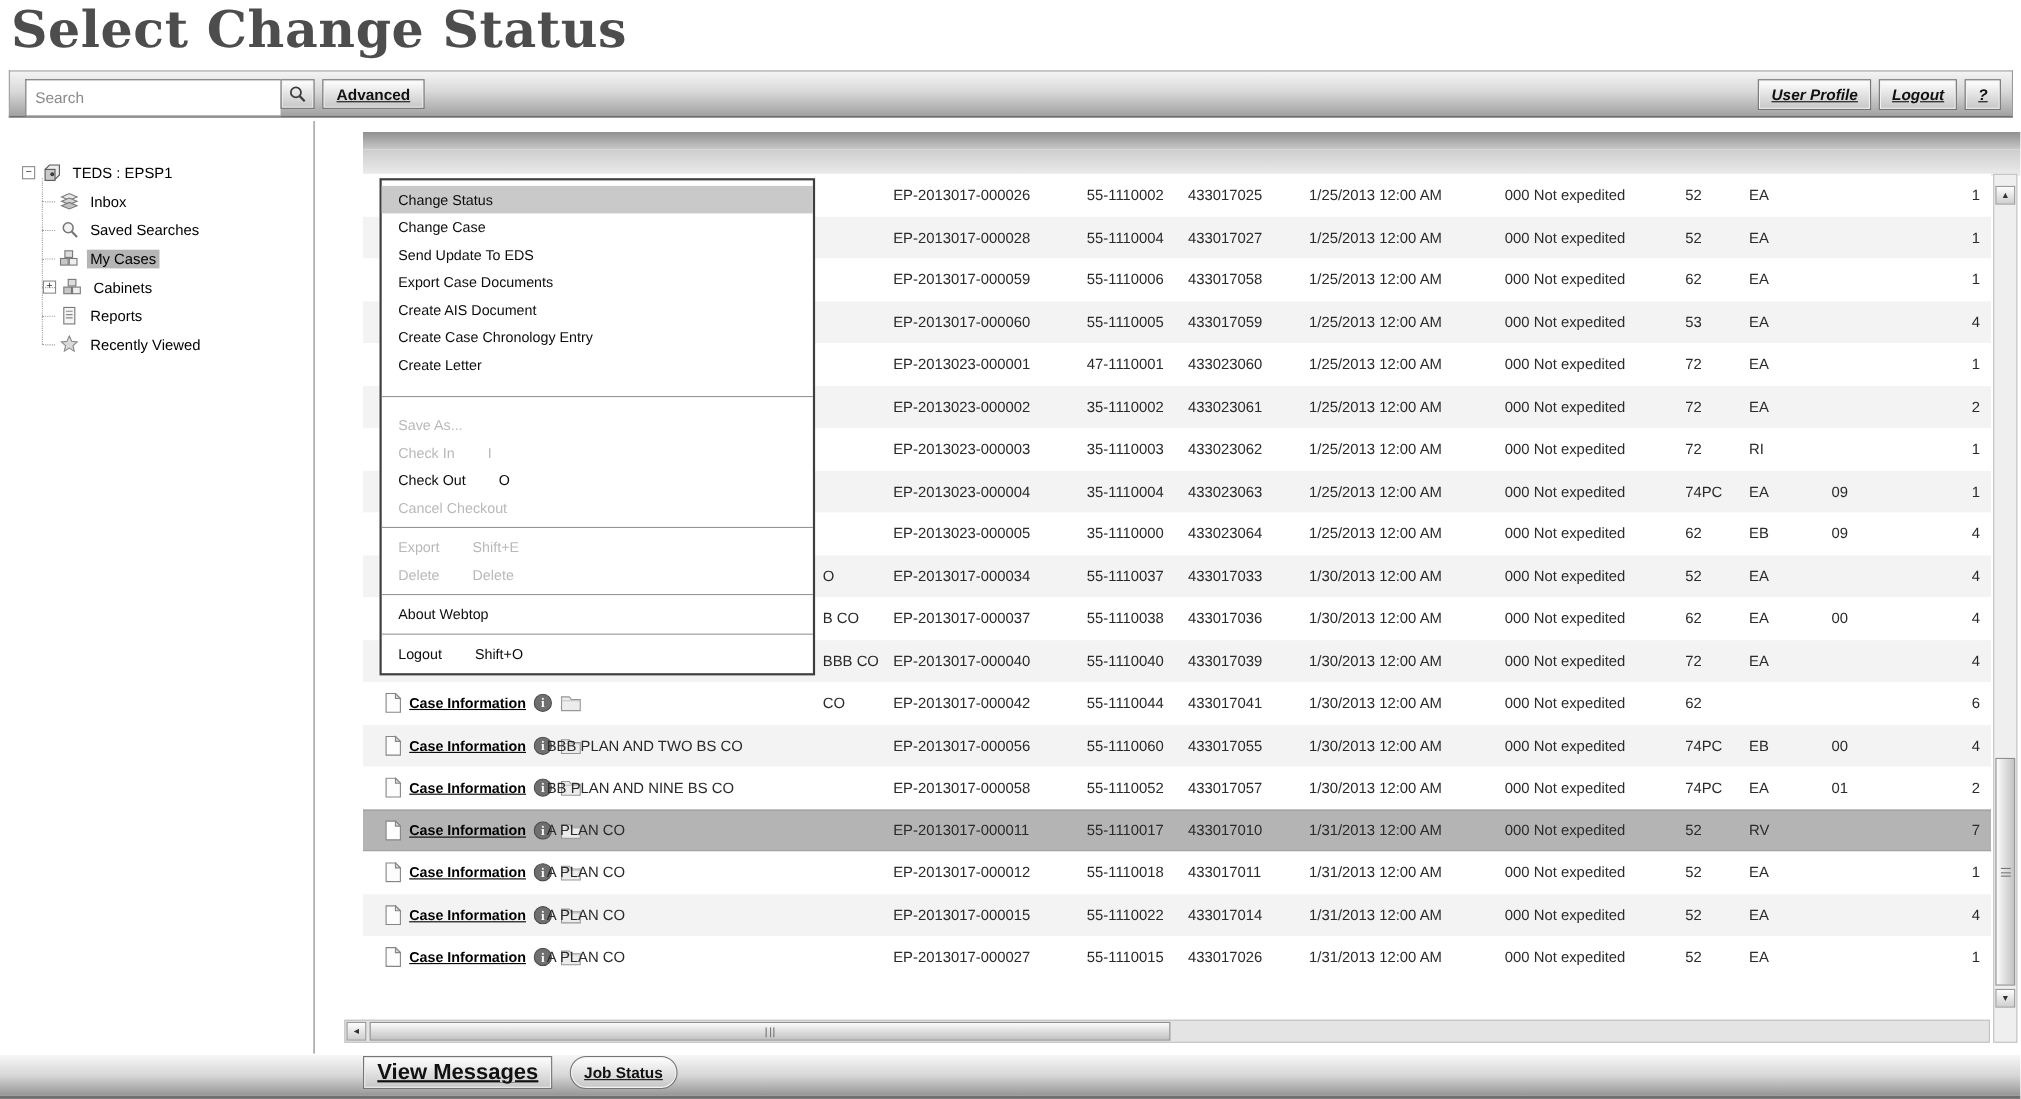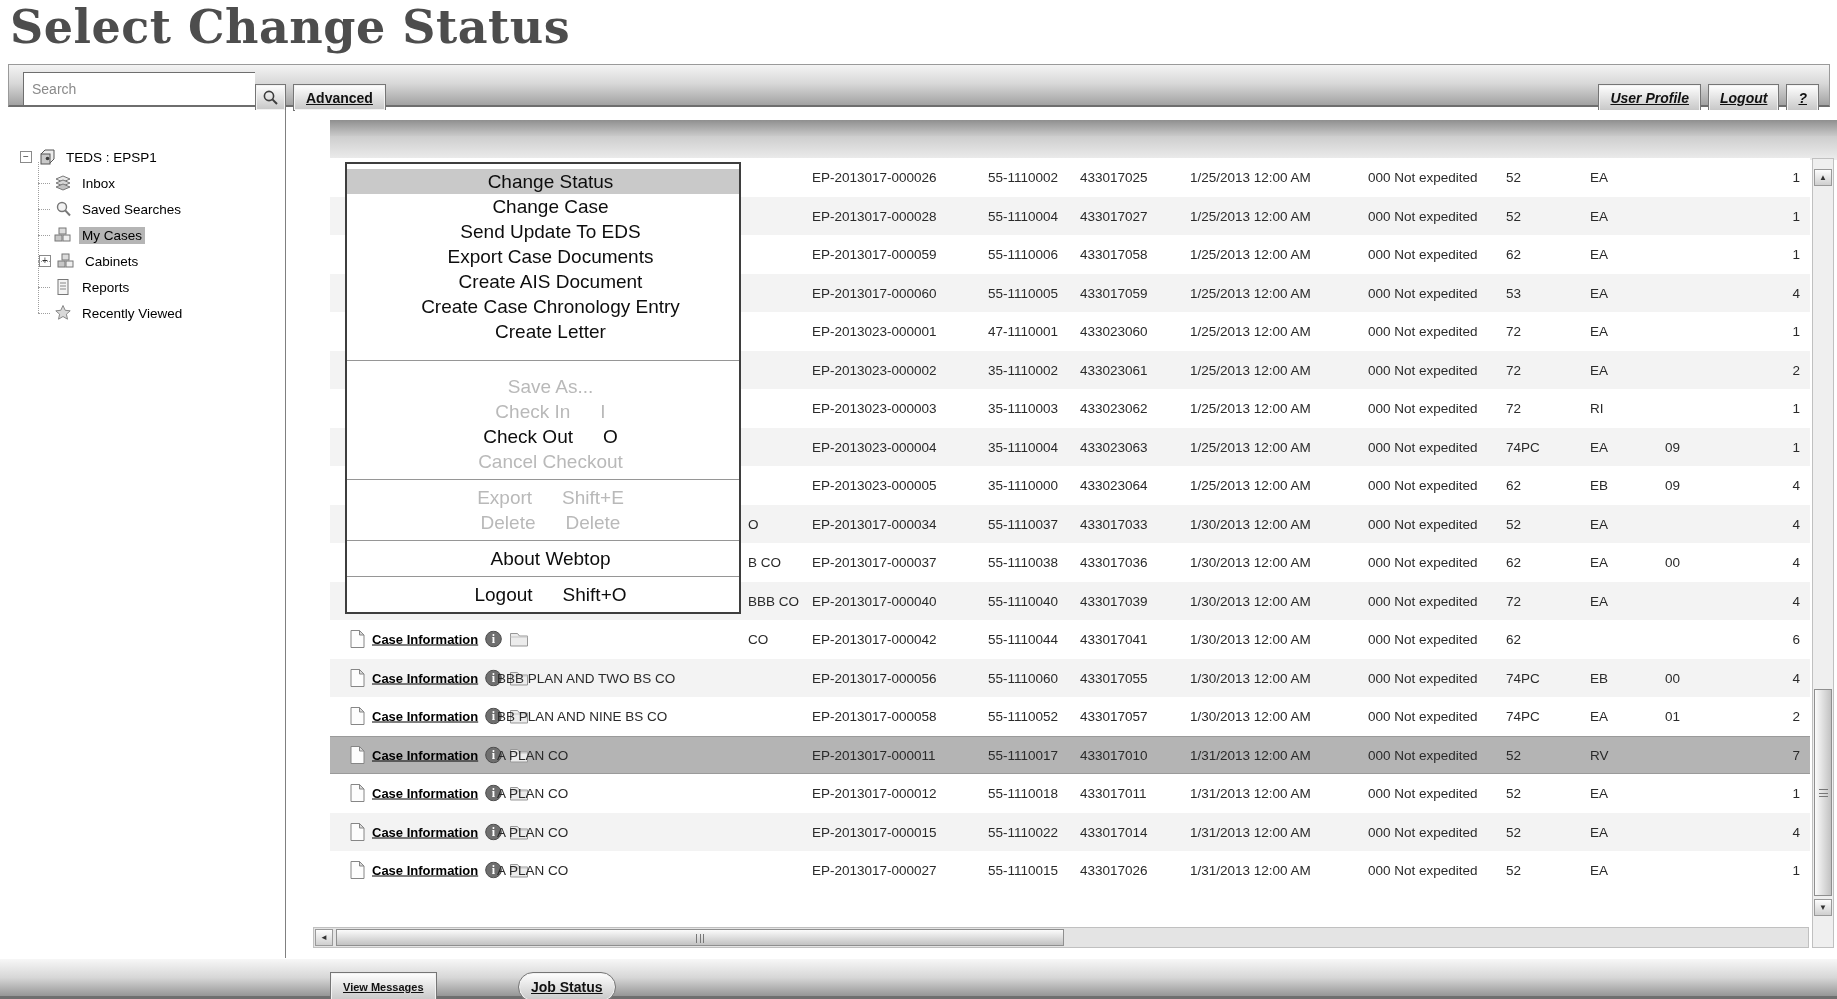--- a/index.html
+++ b/index.html
@@ -12,21 +12,21 @@
     font-family:"DejaVu Serif", serif; font-weight:bold; font-size:46px; line-height:62px;
     color:#4d4d4d; letter-spacing:0.5px; }
 
   
   .toolbar { position:absolute; left:8px; top:64px; width:1822px; height:43px;
     background:linear-gradient(#f4f4f4 0%, #d9d9d9 45%, #a2a2a2 100%);
     border:1px solid #9a9a9a; border-bottom:2px solid #6e6e6e; }
   .btn { background:linear-gradient(#ffffff, #c6c6c6); border:1px solid #757575;
     box-shadow:inset 0 0 0 1px #f2f2f2; font-family:"Liberation Sans",sans-serif;
     font-weight:bold; font-size:14px; color:#111; text-decoration:underline;
-    display:flex; align-items:center; justify-content:center; cursor:pointer;margin-top:12px; }
+    display:flex; align-items:center; justify-content:center; cursor:pointer; }
   .search-input { position:absolute; left:14px; top:7px; width:232px; height:27px;
     border:1px solid #6e6e6e; border-right:none; padding:16px 8px; font-size:14px; color:#333; }
   .search-input::placeholder { color:#8a8a8a; }
   .search-btn { position:absolute; left:246px; top:7px; width:31px; height:27px; }
   .adv-btn { position:absolute; left:284px; top:7px; height:27px; padding:0 12px; }
   .toolbar-right { position:absolute; right:10px; top:7px; display:flex; gap:7px; }
   .toolbar-right .btn { height:28px; padding:0 11px;font-style:italic; }
 
   
   .tree-panel { position:absolute; left:8px; top:110px; width:278px; height:848px;
@@ -66,21 +66,21 @@
     color:#2a2a2a; white-space:nowrap; }
   .link-cell { left:20px; display:flex; align-items:center; gap:7px; }
   .case-link { font-size:13px; font-weight:bold; color:#000; text-decoration:underline; cursor:pointer; }
   .cell-company { left:167px; }
   .frag .cell-company { left:418px; }
   .cell-id   { left:482px; }
   .cell-plan { left:658px; }
   .cell-file { left:750px; }
   .cell-date { left:860px; }
   .cell-exp  { left:1038px; }
-  .cell-c1   { left:1176px; }
+  .cell-c1   { left:1202px; }
   .cell-c2   { left:1260px; }
   .cell-c3   { left:1335px; }
   .cell-c4   { left:1415px; width:55px; text-align:right; }
 
   
   .vscroll { position:absolute; right:3px; top:48px; width:22px; height:790px;
     background:#efefef; border:1px solid #c0c0c0; }
   .sbtn { position:absolute; left:1px; width:18px; height:17px;
     background:linear-gradient(#fdfdfd,#cfcfcf); border:1px solid #9a9a9a;
     font-size:8px; color:#333; display:flex; align-items:center; justify-content:center; cursor:pointer; }
@@ -100,31 +100,31 @@
     border-left:1px solid #777; border-right:1px solid #777; }
   .hs-grip::after { content:""; position:absolute; left:3px; top:0; height:100%; border-left:1px solid #777; }
 
   
   .file-menu { position:absolute; left:50px; top:52px; width:396px; background:#fff;
     border:2px solid #3e3e3e; z-index:20; }
   .menu-group { padding:5px 0; }
   .menu-group + .menu-group { border-top:1px solid #969696; }
   .menu-group:first-child { padding-bottom:16px; }
   .menu-group:nth-child(2) { padding-top:13px; }
-  .menu-item { height:25px; display:flex; align-items:center; justify-content:center;
-    padding:0 0 0 15px; font-size:19px; color:#0d0d0d; cursor:pointer; }
+  .menu-item { height:25px; display:flex; align-items:center; justify-content:flex-start;
+    padding:0 0 0 15px; font-size:13px; color:#0d0d0d; cursor:pointer; }
   .menu-item.selected { background:#c9c9c9; }
   .menu-item.disabled { color:#b9b9b9; cursor:default; }
   .mi-shortcut { margin-left:30px; }
 
   
   .bottombar { position:absolute; left:0; top:958px; width:1837px; height:41px;
     background:linear-gradient(#f7f7f7 0%, #d7d7d7 50%, #969696 100%);
     border-top:1px solid #fff; border-bottom:3px solid #6f6f6f; }
-  .vm-btn { position:absolute; left:330px; top:1px; height:30px; padding:0 12px; font-size:11px; }
+  .vm-btn { position:absolute; left:330px; top:1px; height:30px; padding:0 12px; font-size:20px; }
   .js-btn { position:absolute; left:518px; top:1px; height:30px; padding:0 12px; font-size:14px;border-radius:15px; }
 </style>
 </head>
 <body>
 
 <div class="screen">
 
   <h1 class="page-title">Select Change Status</h1>
 
   <div class="toolbar">

